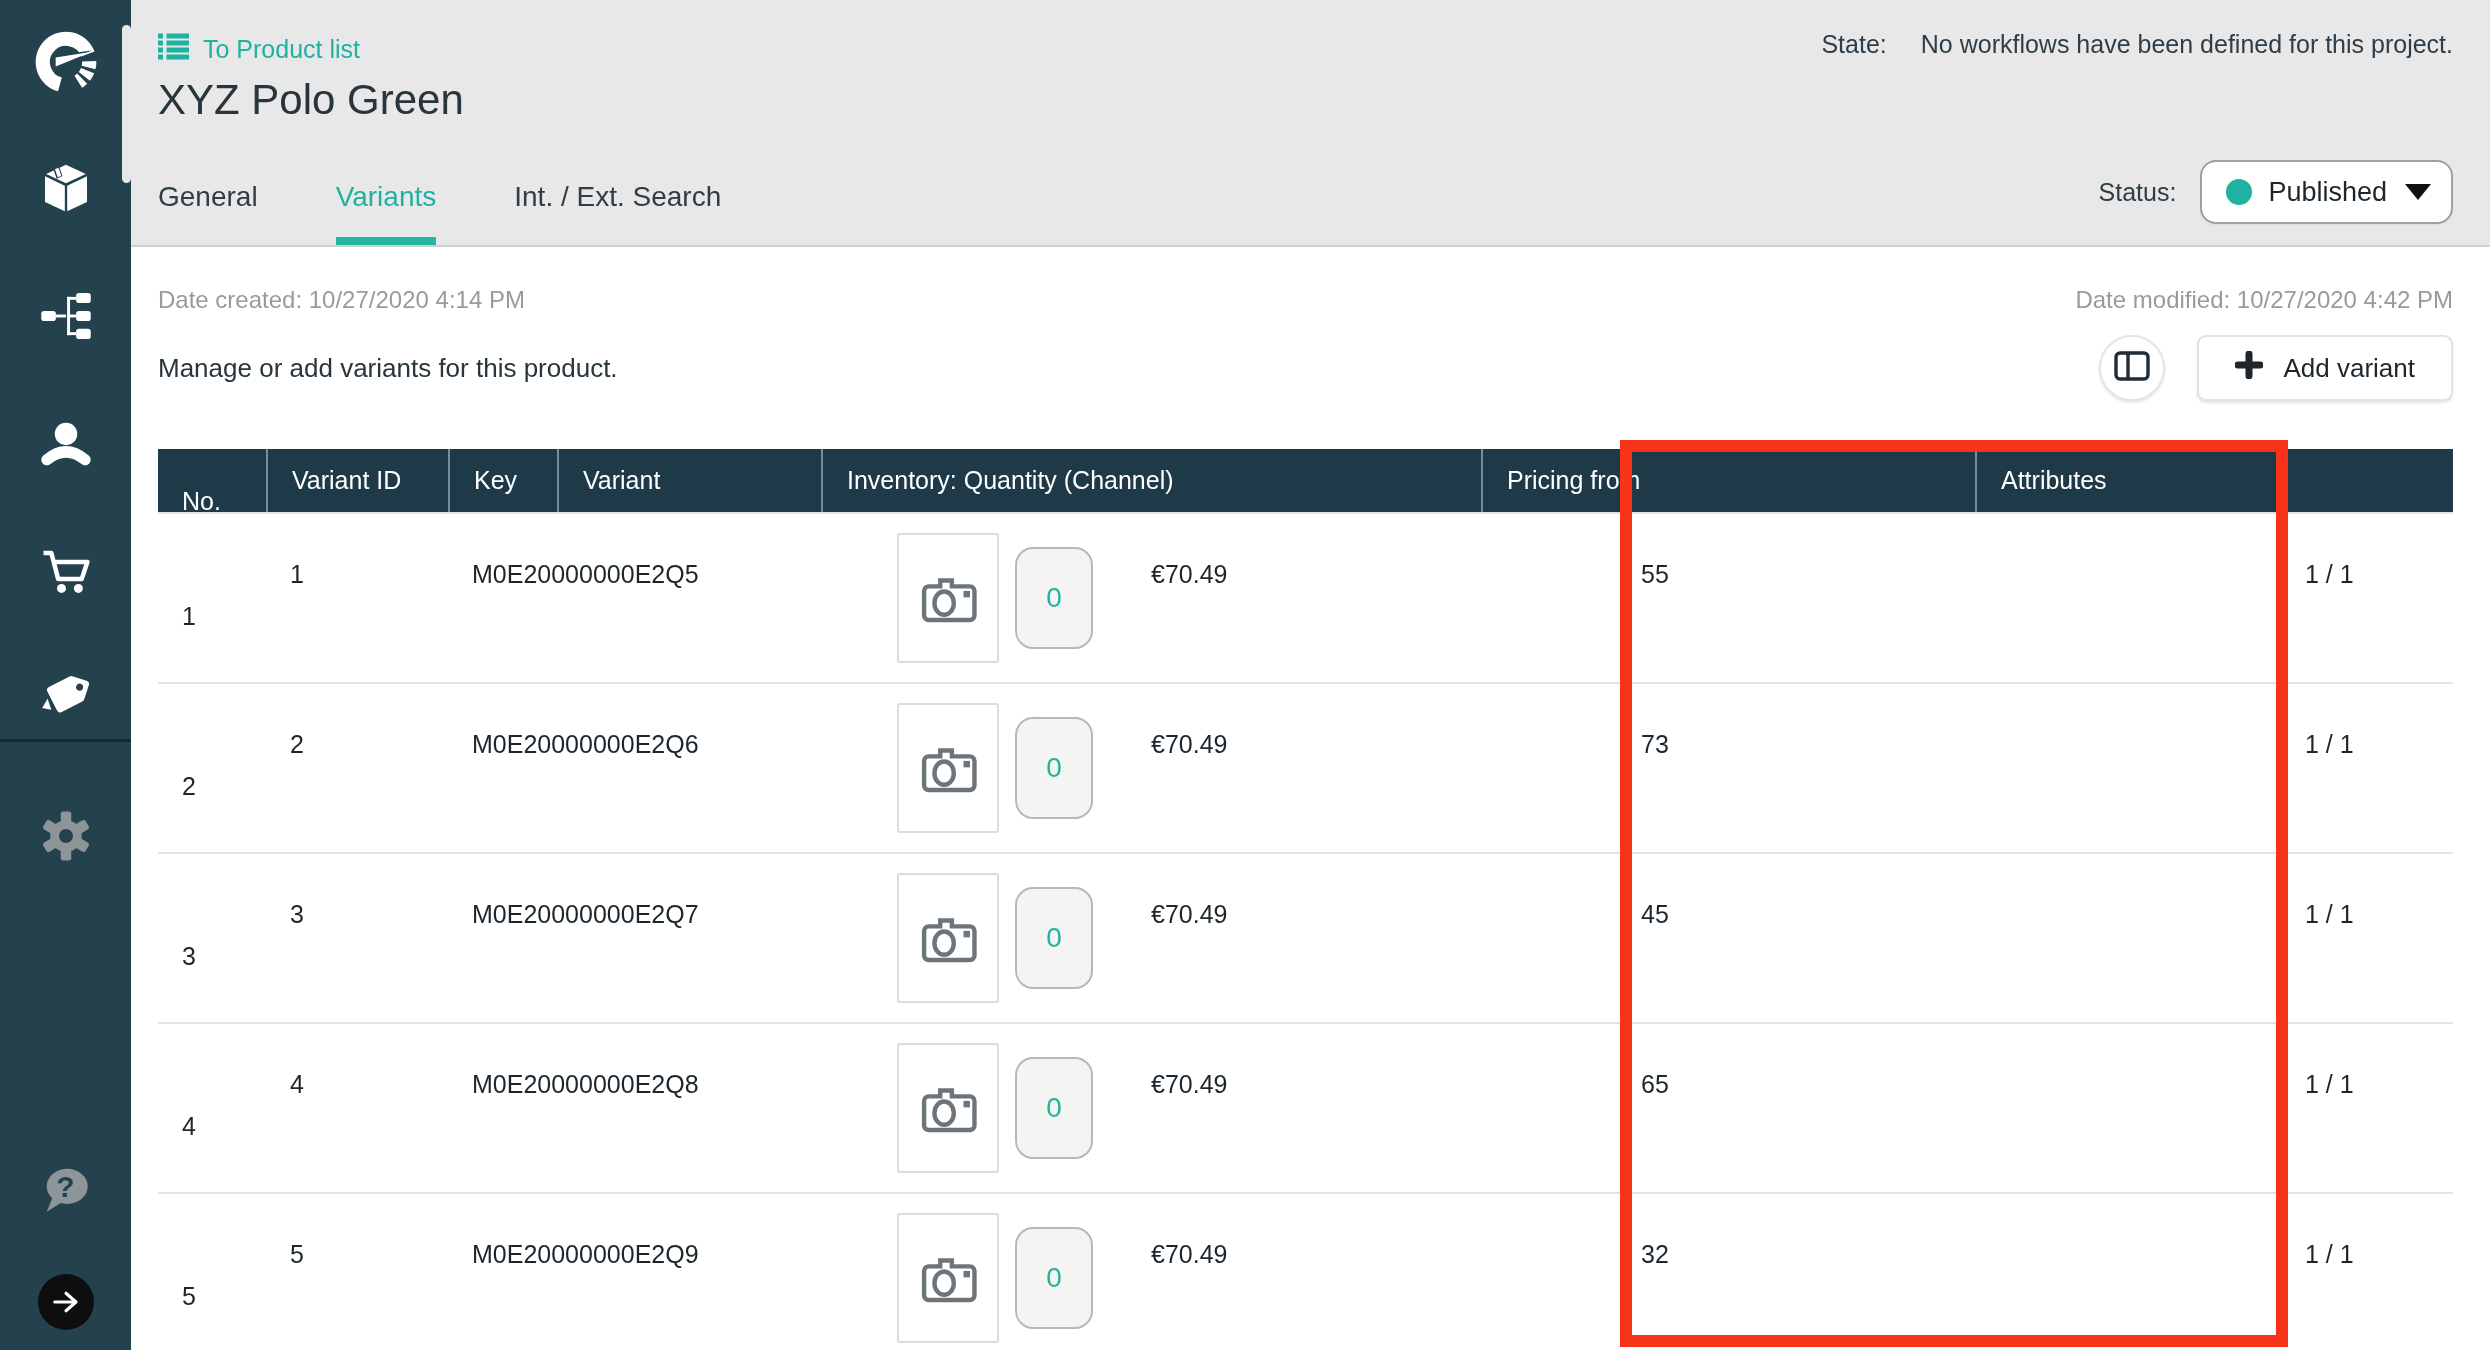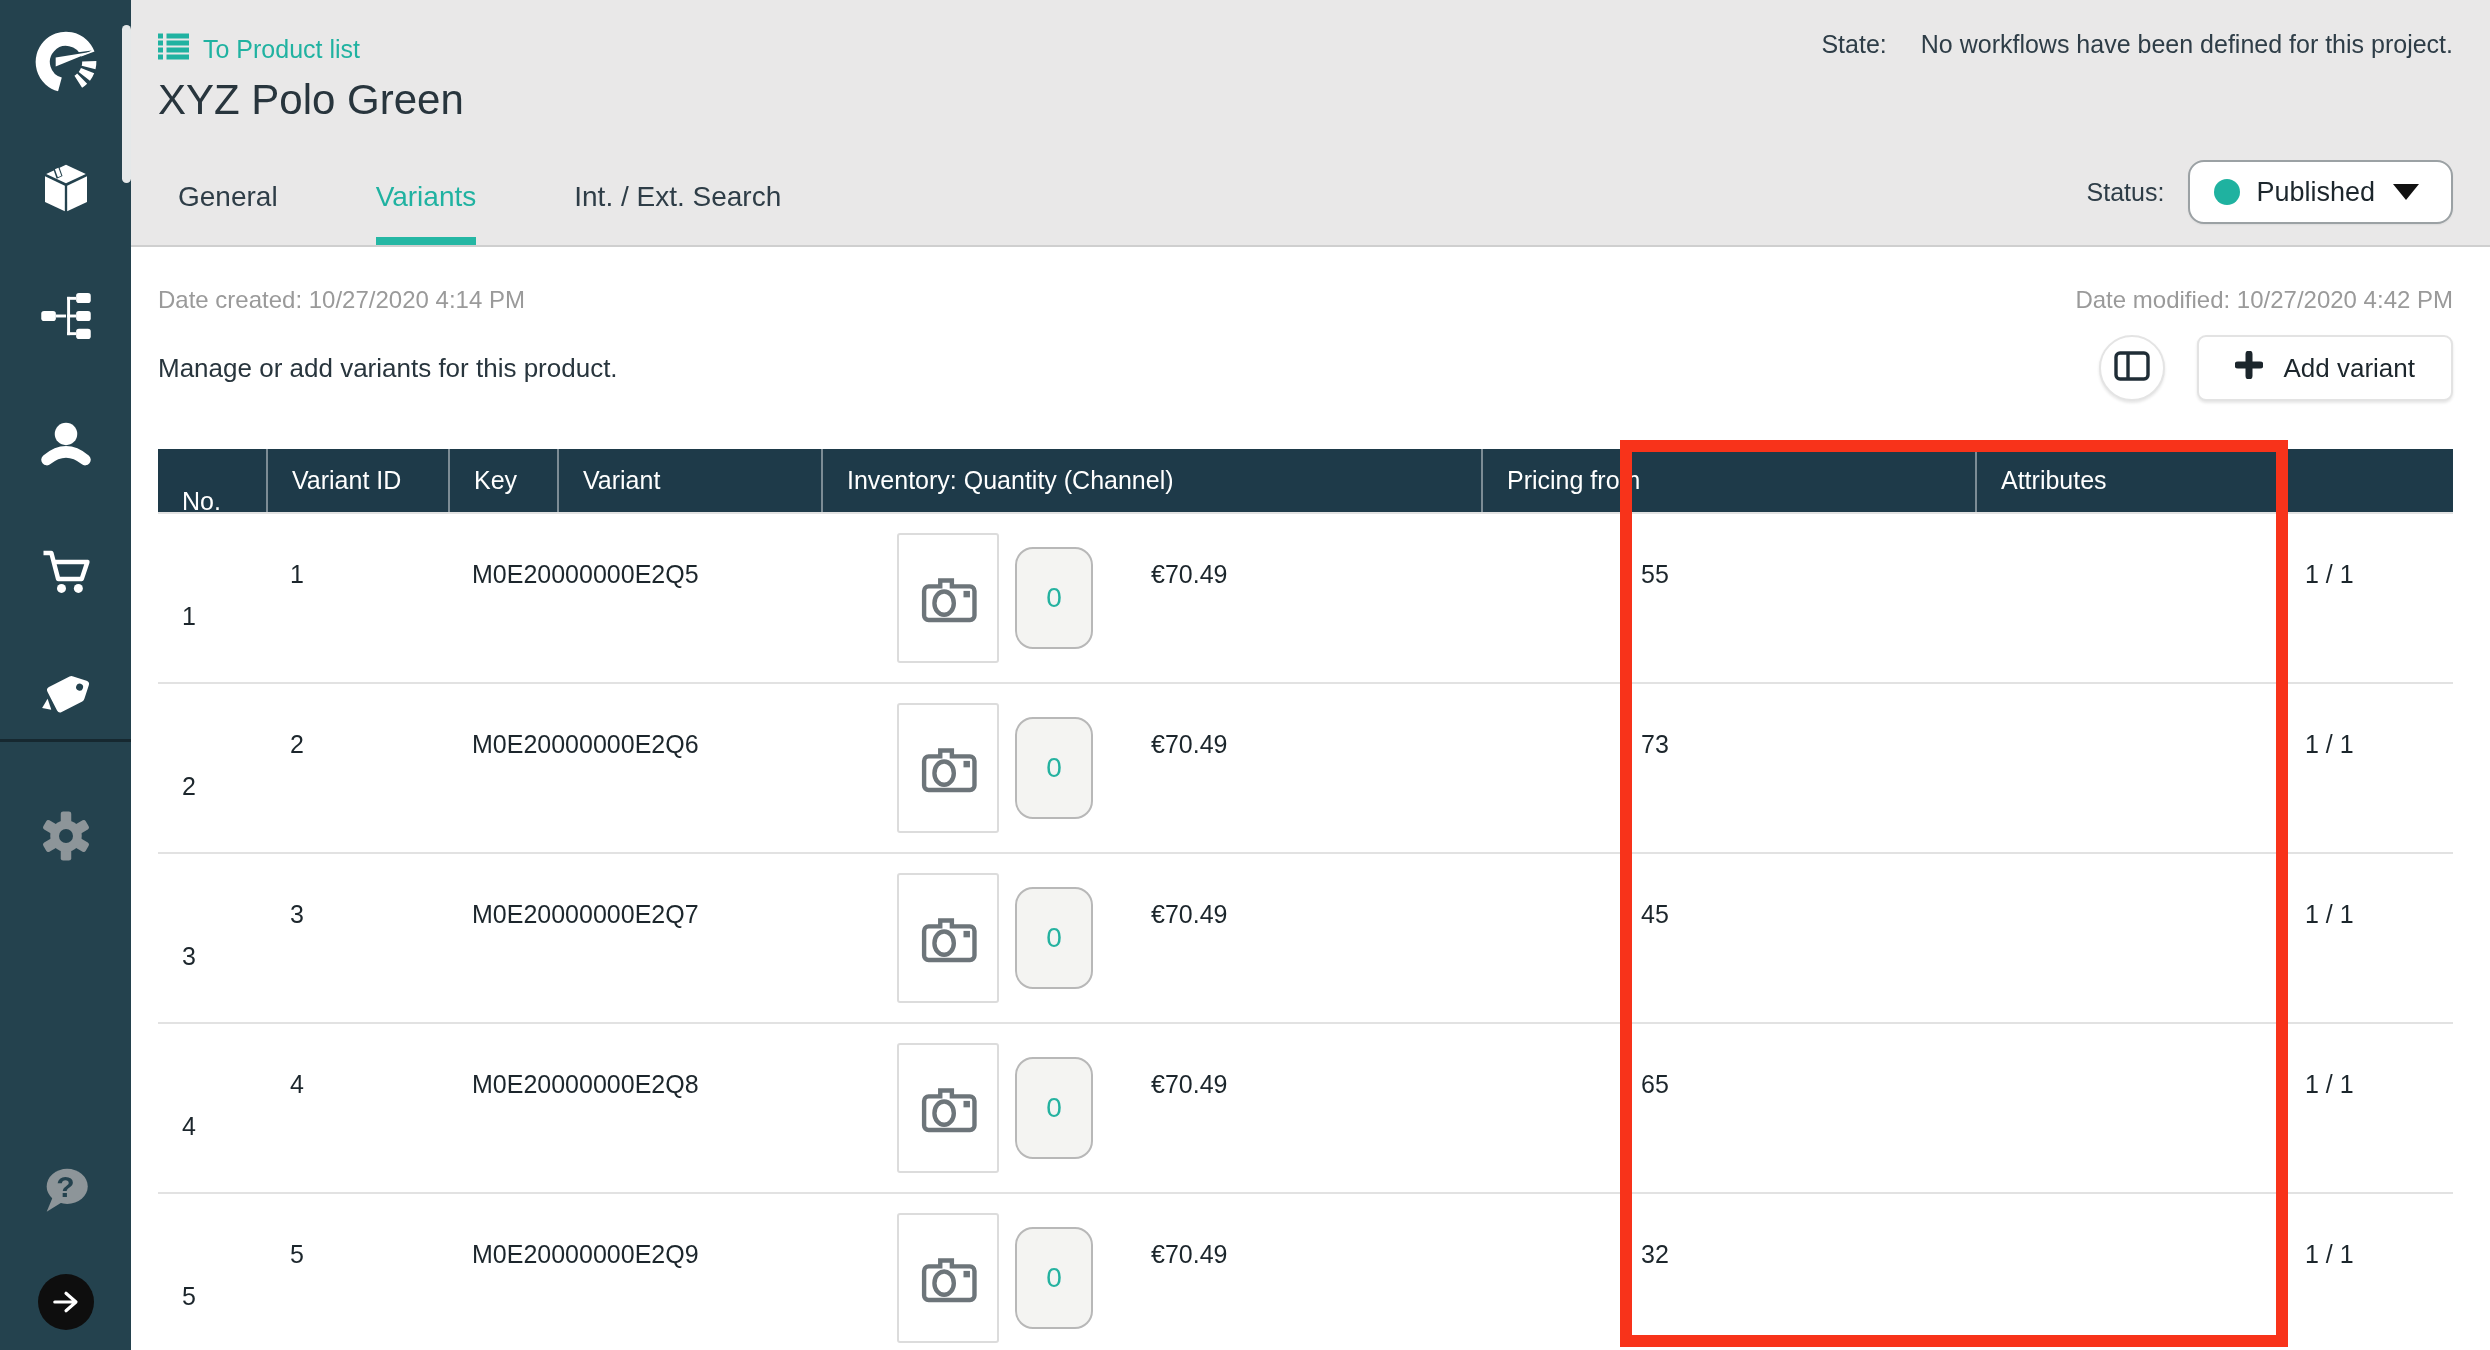--- a/index.html
+++ b/index.html
@@ -17,30 +17,30 @@
   .help-glyph { position:absolute; left:0; top:2px; width:58px; height:44px; display:flex; align-items:center; justify-content:center;
                 font-size:30px; font-weight:700; color:#24424e; }
 
   
   .content { position:absolute; left:131px; top:0; width:2359px; height:1266px; }
   .page-header { position:relative; width:100%; height:247px; background:#e9e8e8; border-bottom:2px solid #cfcfcf; }
   .breadcrumb { position:absolute; left:27px; top:33px; display:flex; align-items:center; gap:14px; color:#20b2a1; cursor:pointer; }
   .breadcrumb span { font-size:25px; font-weight:500; }
   .page-title { position:absolute; left:27px; top:76px; font-size:42px; font-weight:400; color:#28353d; }
   .tabs { position:absolute; left:27px; bottom:0; display:flex; }
-  .tab { position:relative; margin-right:78px; padding-bottom:32px; font-size:28px; font-weight:500; color:#2e3d47; cursor:pointer;margin-left:20px; }
+  .tab { position:relative; margin-right:78px; padding-bottom:32px; font-size:28px; font-weight:500; color:#2e3d47; cursor:pointer; }
   .tab.active { color:#20b2a1; }
   .tab.active .tab-underline { position:absolute; left:0; bottom:0; width:100%; height:8px; background:#25b7a4; }
   .state-row { position:absolute; right:37px; top:30px; display:flex; gap:34px; align-items:baseline; }
   .state-label { font-size:25px; color:#2e3d47; font-weight:500; }
   .state-value { font-size:25px; color:#2e3d47; }
   .status-row { position:absolute; right:37px; top:160px; display:flex; align-items:center; gap:24px;text-align:right; }
   .status-label { font-size:25px; color:#2e3d47; }
   .status-pill { height:64px; background:#fff; border:2px solid #9ba1a4; border-radius:16px; display:flex; align-items:center;
-                 padding:0 32px 0 24px; gap:16px; cursor:pointer; box-shadow:0 1px 2px rgba(0,0,0,.06); }
+                 padding:0 20px 0 24px; gap:16px; cursor:pointer; box-shadow:0 1px 2px rgba(0,0,0,.06); }
   .status-dot { width:26px; height:26px; border-radius:50%; background:#1fb2a0; }
   .status-text { font-size:27px; color:#1c262c; }
   .caret-down { width:0; height:0; border-left:13px solid transparent; border-right:13px solid transparent; border-top:16px solid #111; margin-left:2px; }
 
   
   .main { position:relative; width:100%; }
   .dates-row { display:flex; justify-content:space-between; padding:0 37px 0 27px; margin-top:39px; font-size:24px; color:#9a9a9a; }
   .actions-row { display:flex; justify-content:space-between; align-items:center; padding:0 37px 0 27px; margin-top:21px; height:66px; }
   .manage-text { font-size:26px; color:#28353d; }
   .action-buttons { display:flex; align-items:center; gap:32px; }

